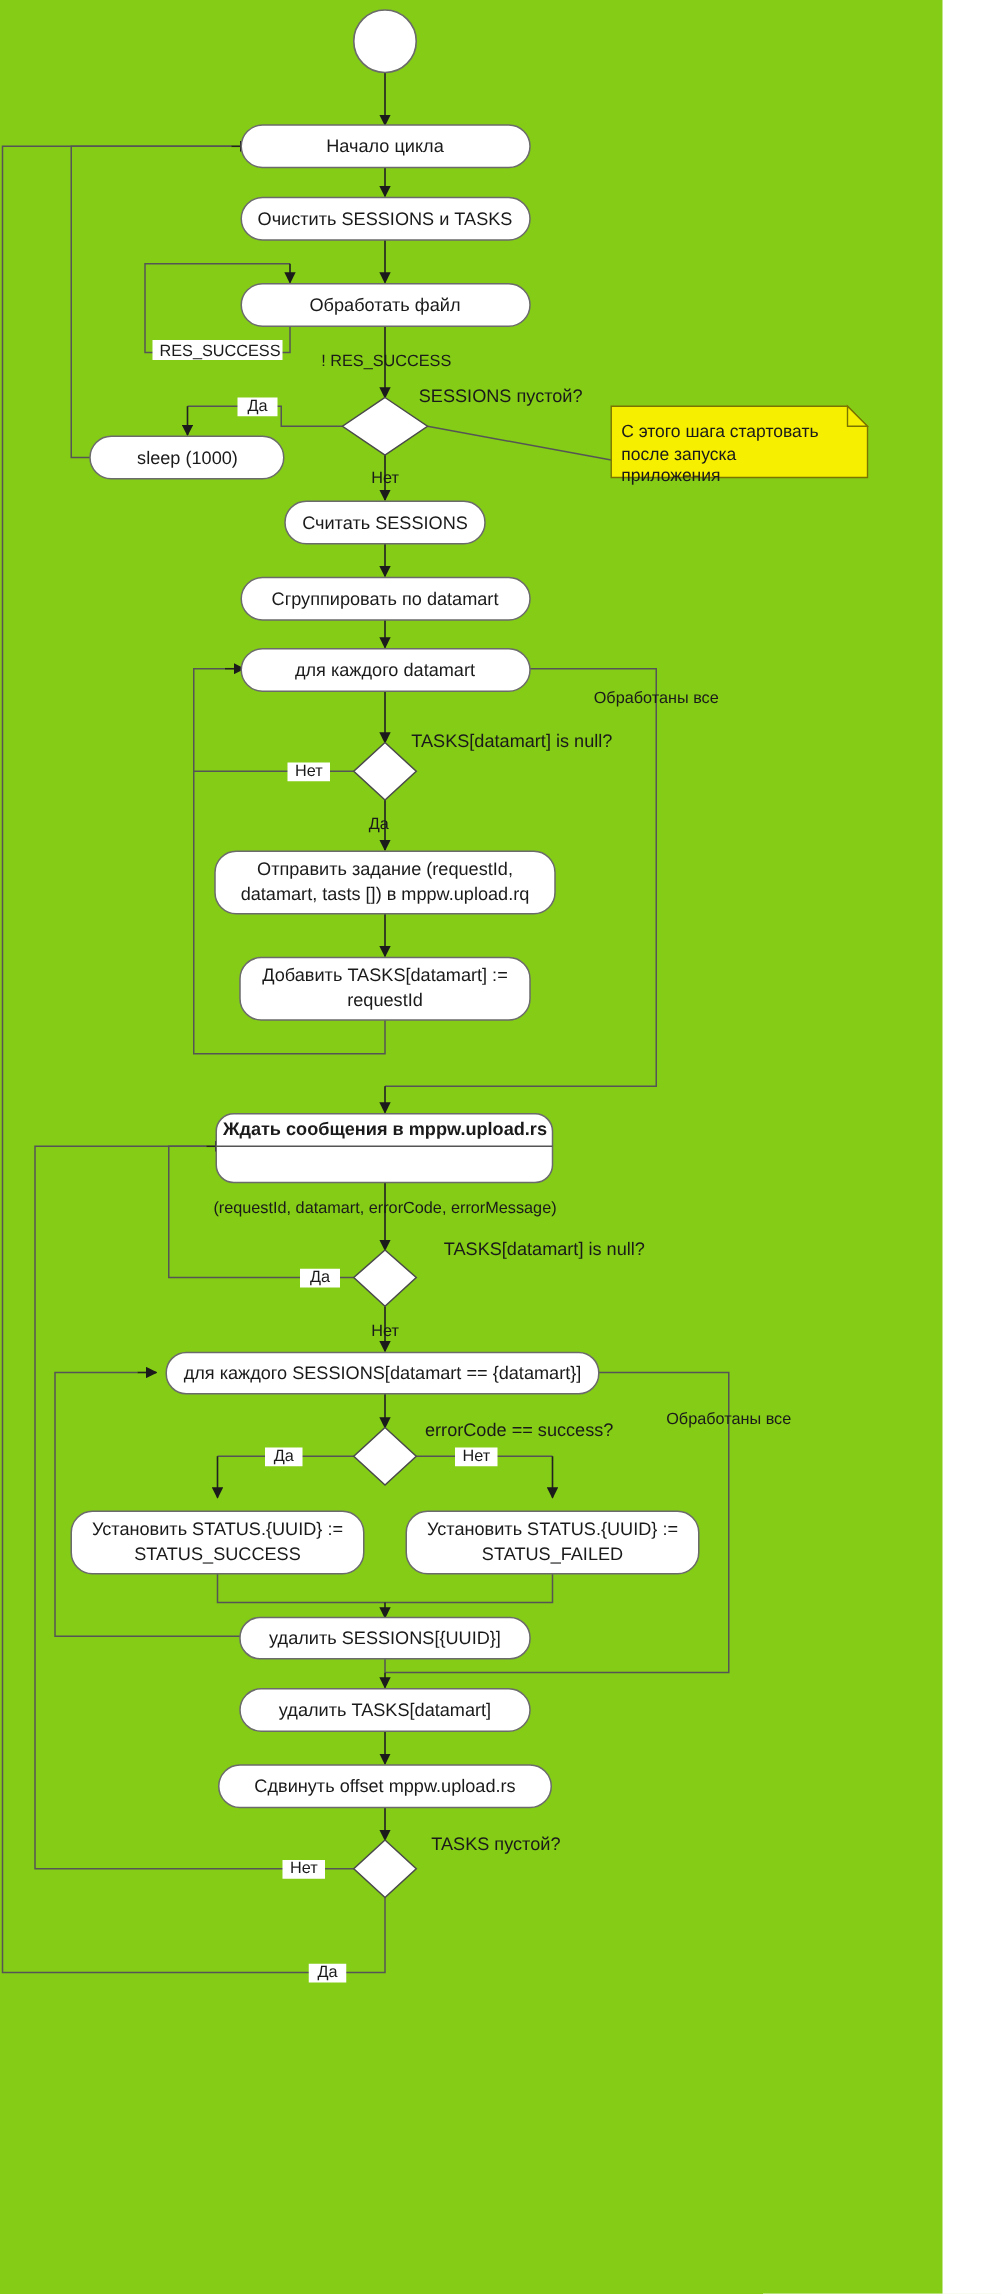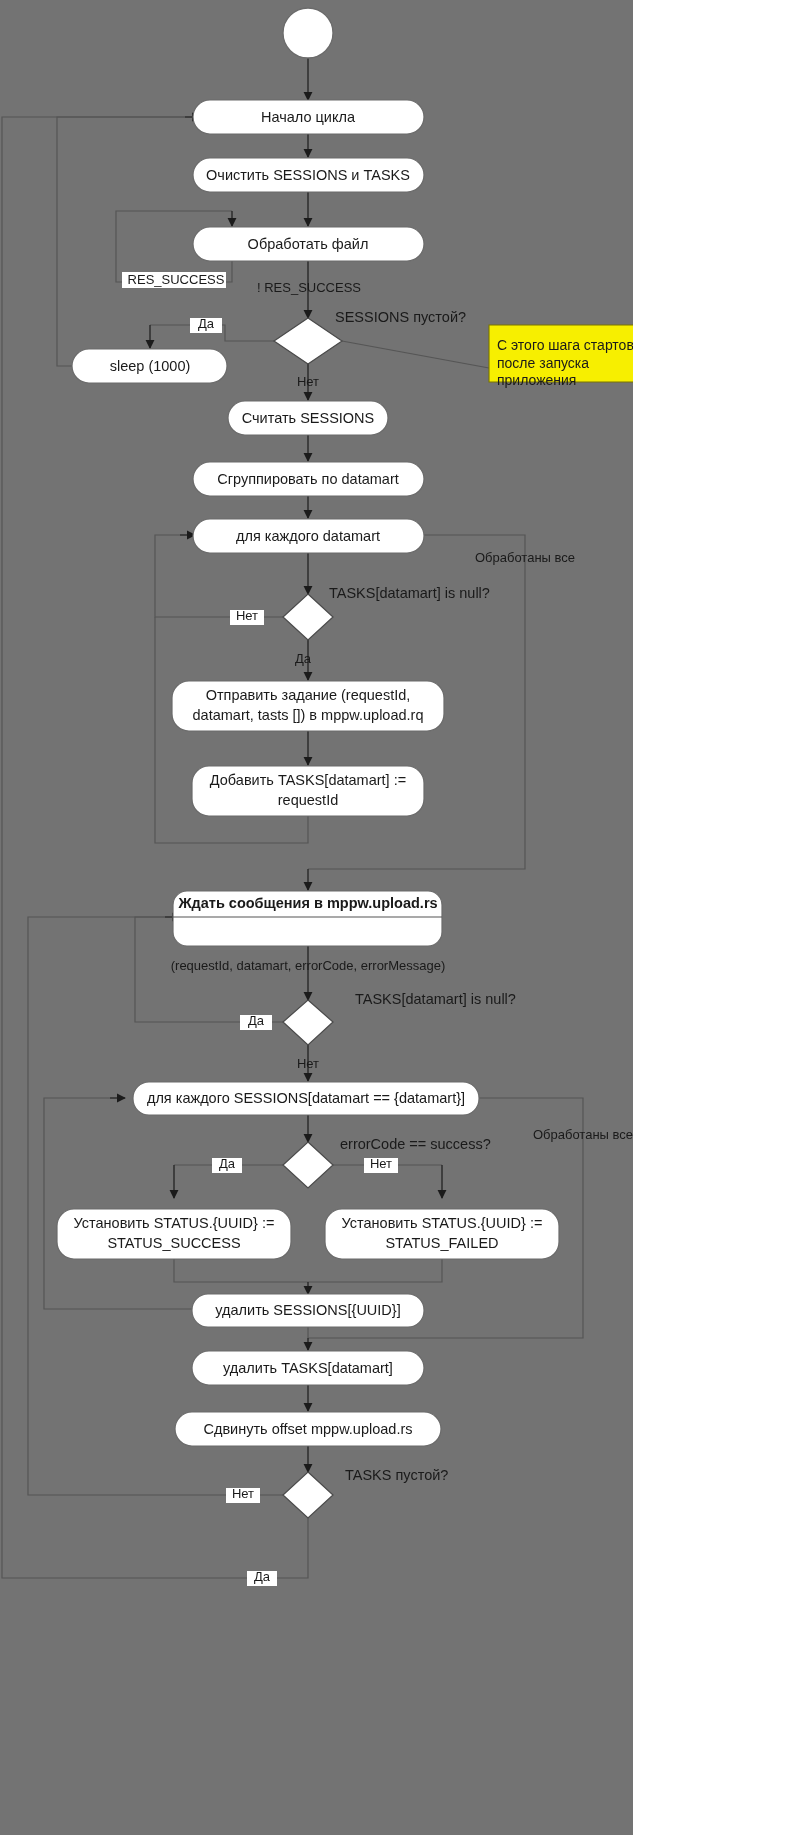--- a/index.html
+++ b/index.html
@@ -1,17 +1,17 @@
 <!DOCTYPE html>
 <html><head>
 <meta charset="utf-8">
 <style>
   html,body{margin:0;padding:0;background:#ffffff;}
   body{font-family:"Liberation Sans","DejaVu Sans",sans-serif;}
-  #page{position:relative;width:633px;height:1835px;background:#737373;overflow:hidden;}
+  #page{position:relative;width:754px;height:1835px;background:#84cc16;overflow:hidden;}
   svg{display:block;}
   .node-text{font-family:"Liberation Sans","DejaVu Sans",sans-serif;font-size:14.5px;fill:#1a1a1a;text-anchor:middle;dominant-baseline:middle;}
   .node-text.bold{font-weight:bold;}
   .edge-label{font-family:"Liberation Sans","DejaVu Sans",sans-serif;font-size:13px;fill:#1a1a1a;text-anchor:middle;dominant-baseline:middle;}
   .cond-label{font-family:"Liberation Sans","DejaVu Sans",sans-serif;font-size:14.5px;fill:#1a1a1a;text-anchor:start;dominant-baseline:middle;}
   .note-text{font-family:"Liberation Sans","DejaVu Sans",sans-serif;font-size:14px;fill:#1a1a1a;text-anchor:start;dominant-baseline:middle;}
   .shape{fill:#ffffff;stroke:#6b6b6b;stroke-width:1.2;}
   .shape-dia{fill:#ffffff;stroke:#4a4a4a;stroke-width:1.2;}
   .shape-start{fill:#ffffff;stroke:#6b6b6b;stroke-width:1.3;}
   .note-shape{fill:#f7ef00;stroke:#7a7500;stroke-width:1.1;}

